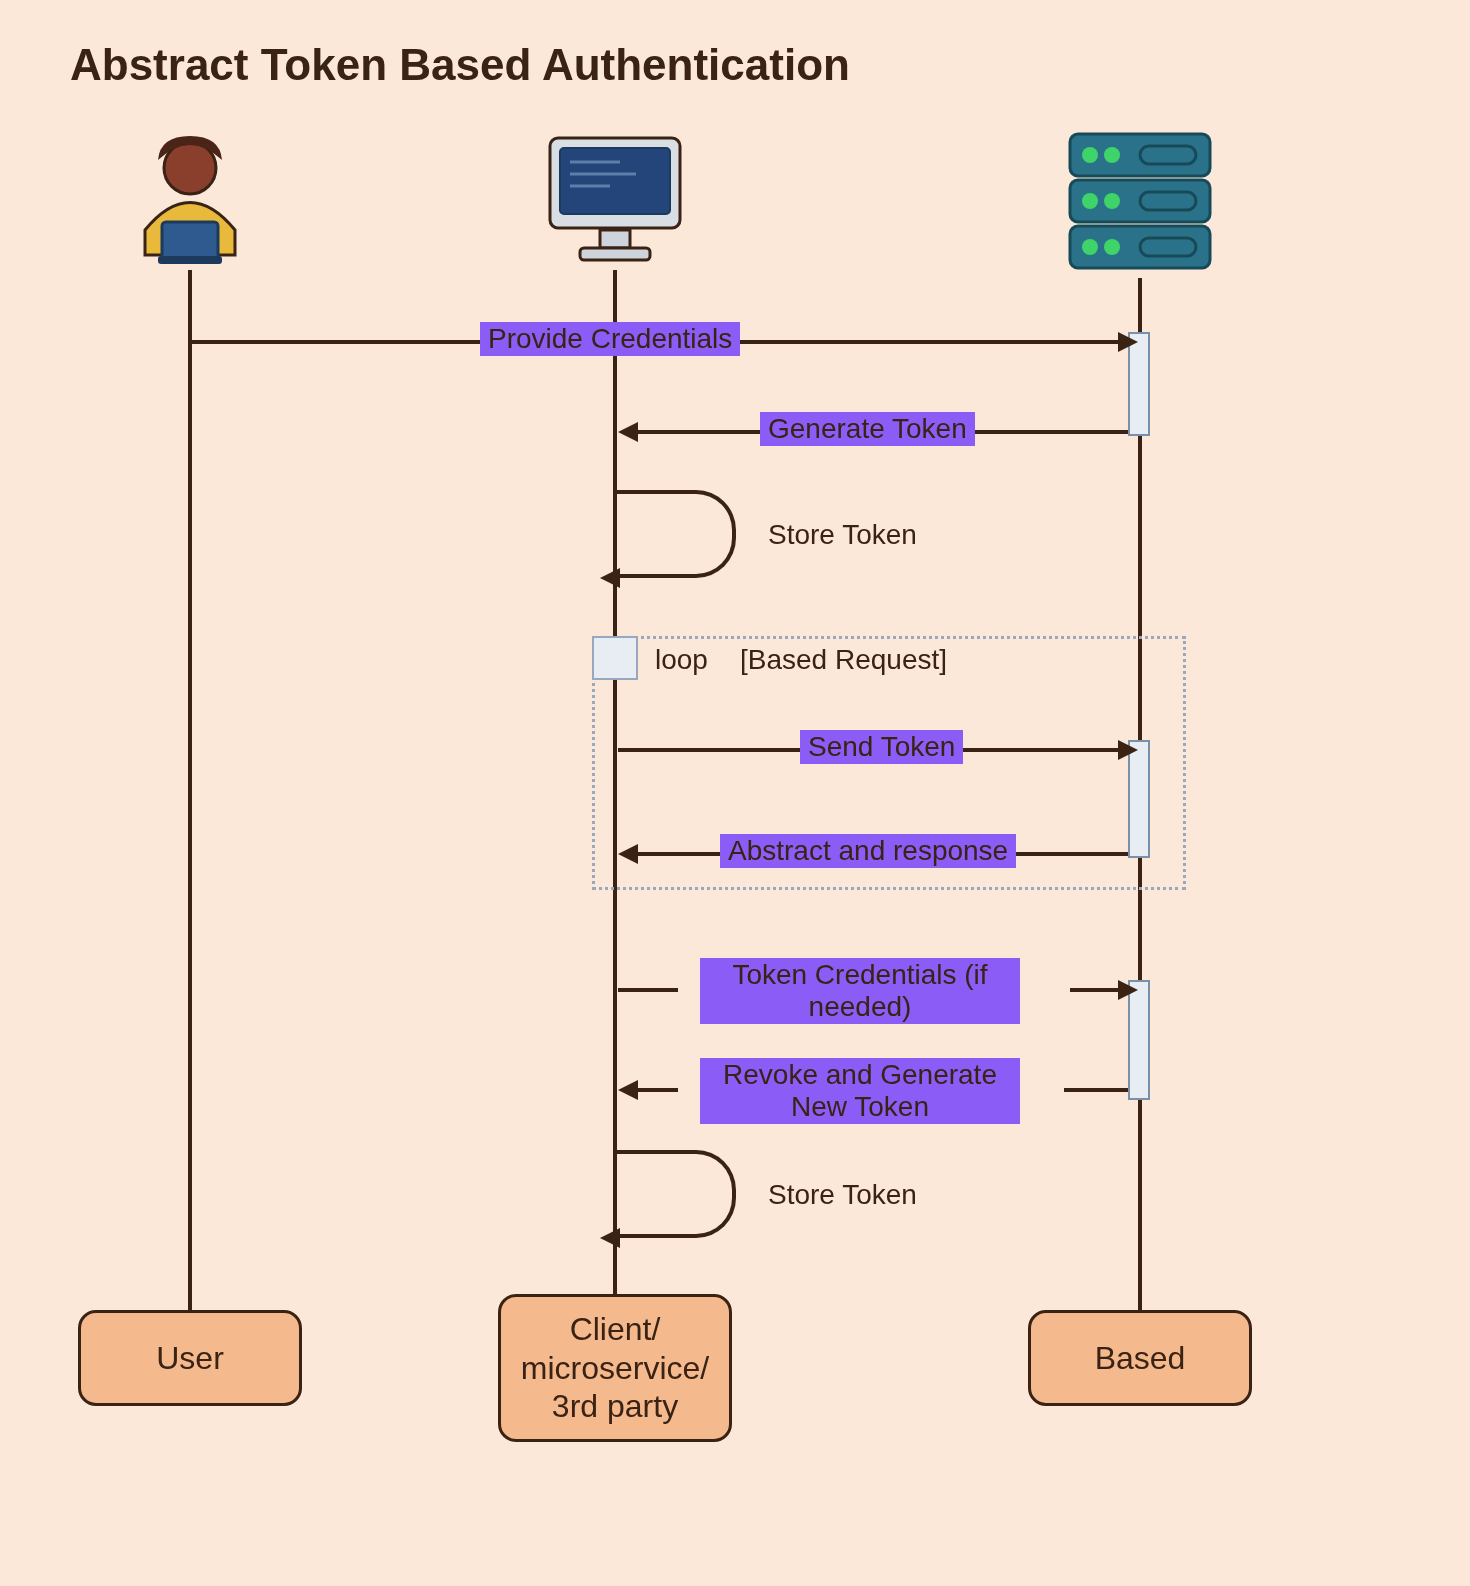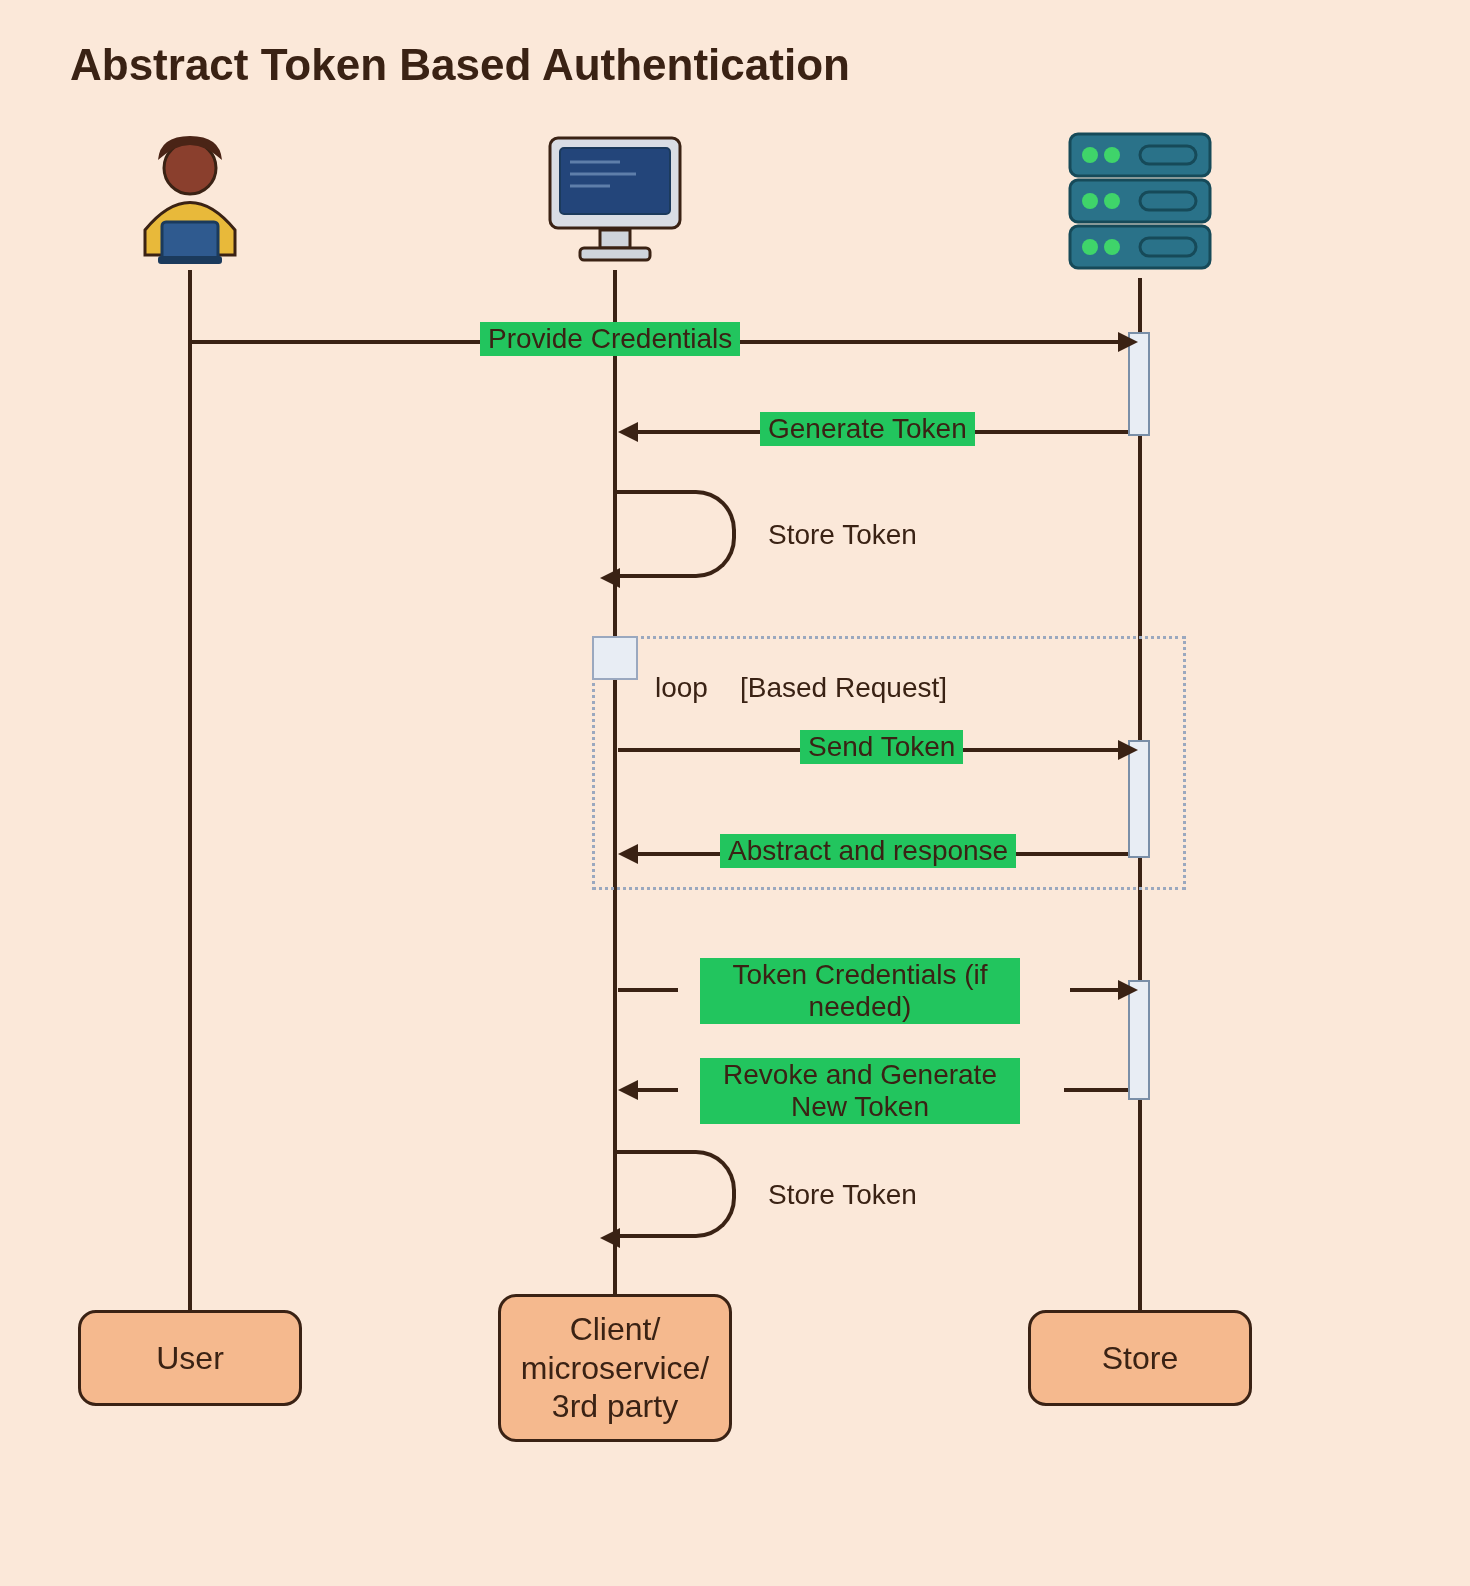--- a/index.html
+++ b/index.html
@@ -54,21 +54,21 @@
     border-top: 10px solid transparent;
     border-bottom: 10px solid transparent;
   }
   .arrow-left {
     border-right: 20px solid #3a2214;
     border-top: 10px solid transparent;
     border-bottom: 10px solid transparent;
   }
   .msg-label {
     position: absolute;
-    background: #22c55e;
+    background: #8b5cf6;
     padding: 1px 8px;
     font-size: 28px;
     text-align: center;
     white-space: nowrap;
   }
   .msg-label.wrap { white-space: normal; width: 320px; line-height: 1.15; }
   .activation {
     position: absolute;
     width: 22px;
     background: #e8edf4;
@@ -81,21 +81,20 @@
   }
   .loop-tag {
     position: absolute;
     background: #e8edf4;
     border: 2px solid #9aa8bf;
     width: 46px; height: 44px;
   }
   .loop-label {
     position: absolute;
     font-size: 28px;
-    margin-top: 28px;
   }
   .brand {
     position: absolute;
     right: 60px;
     bottom: 36px;
     font-family: Arial, Helvetica, sans-serif;
     font-weight: 800;
     font-size: 40px;
     color: #1f1f1f;
     display: flex;
@@ -229,17 +228,17 @@
   <div class="arrow-head arrow-left" style="left:600px; top:1228px;"></div>
   <div class="msg-label" style="left:760px; top:1178px; background:transparent;">Store Token</div>
 
   <div class="actor-box" style="left:78px; top:1310px; width:224px; height:96px;">
       <span>User</span>
     </div>
   <div class="actor-box" style="left:498px; top:1294px; width:234px; height:148px; white-space:pre-line;"><span>Client/
 microservice/
 3rd party</span></div>
   <div class="actor-box" style="left:1028px; top:1310px; width:224px; height:96px;">
-      <span>Store</span>
+      <span>Based</span>
     </div>
 
 
 </div>
 
 </body></html>

